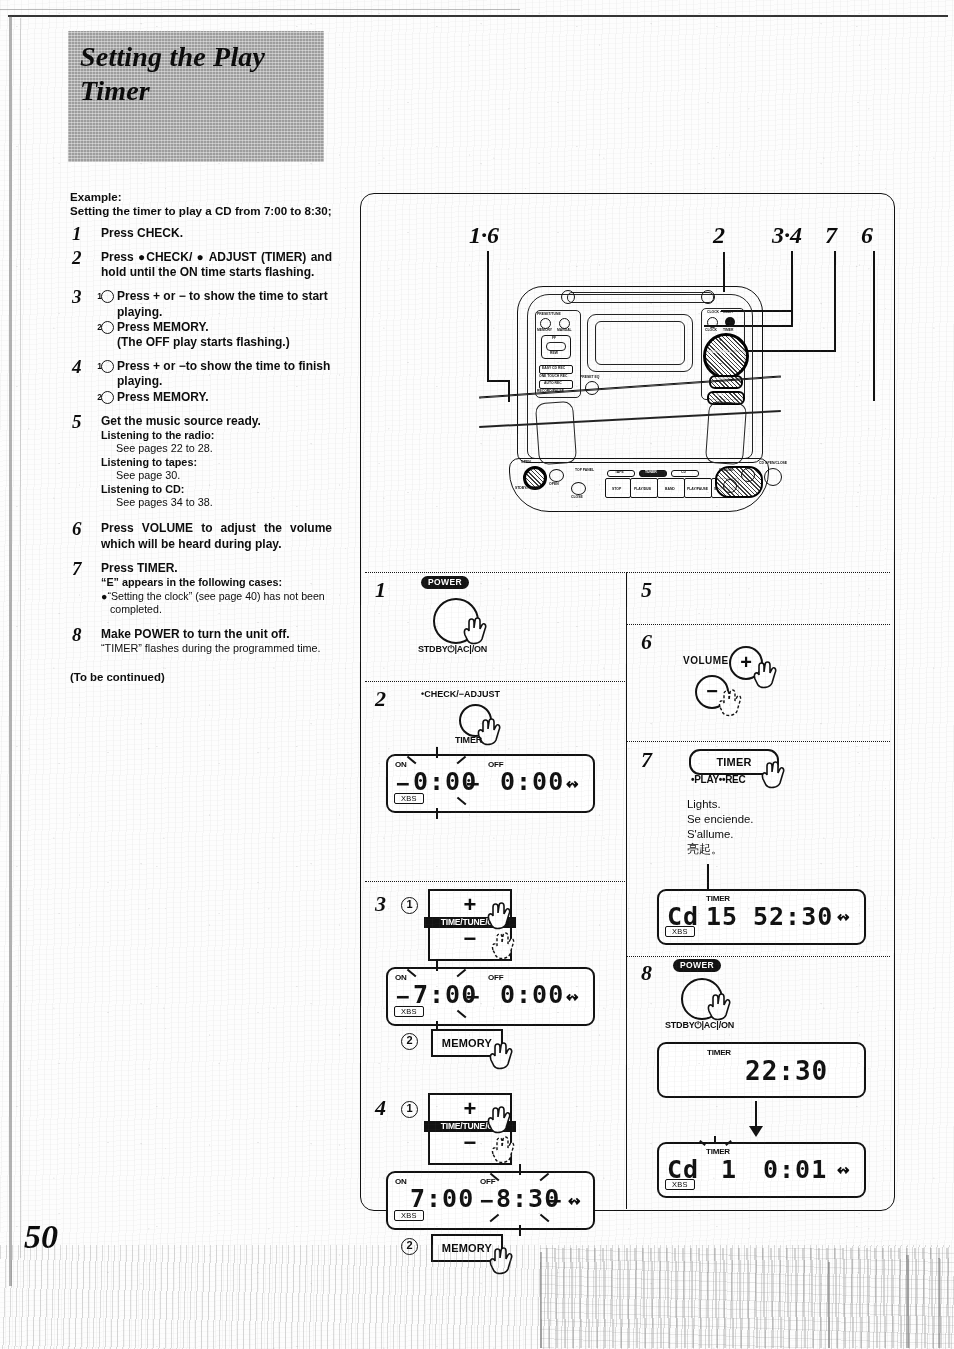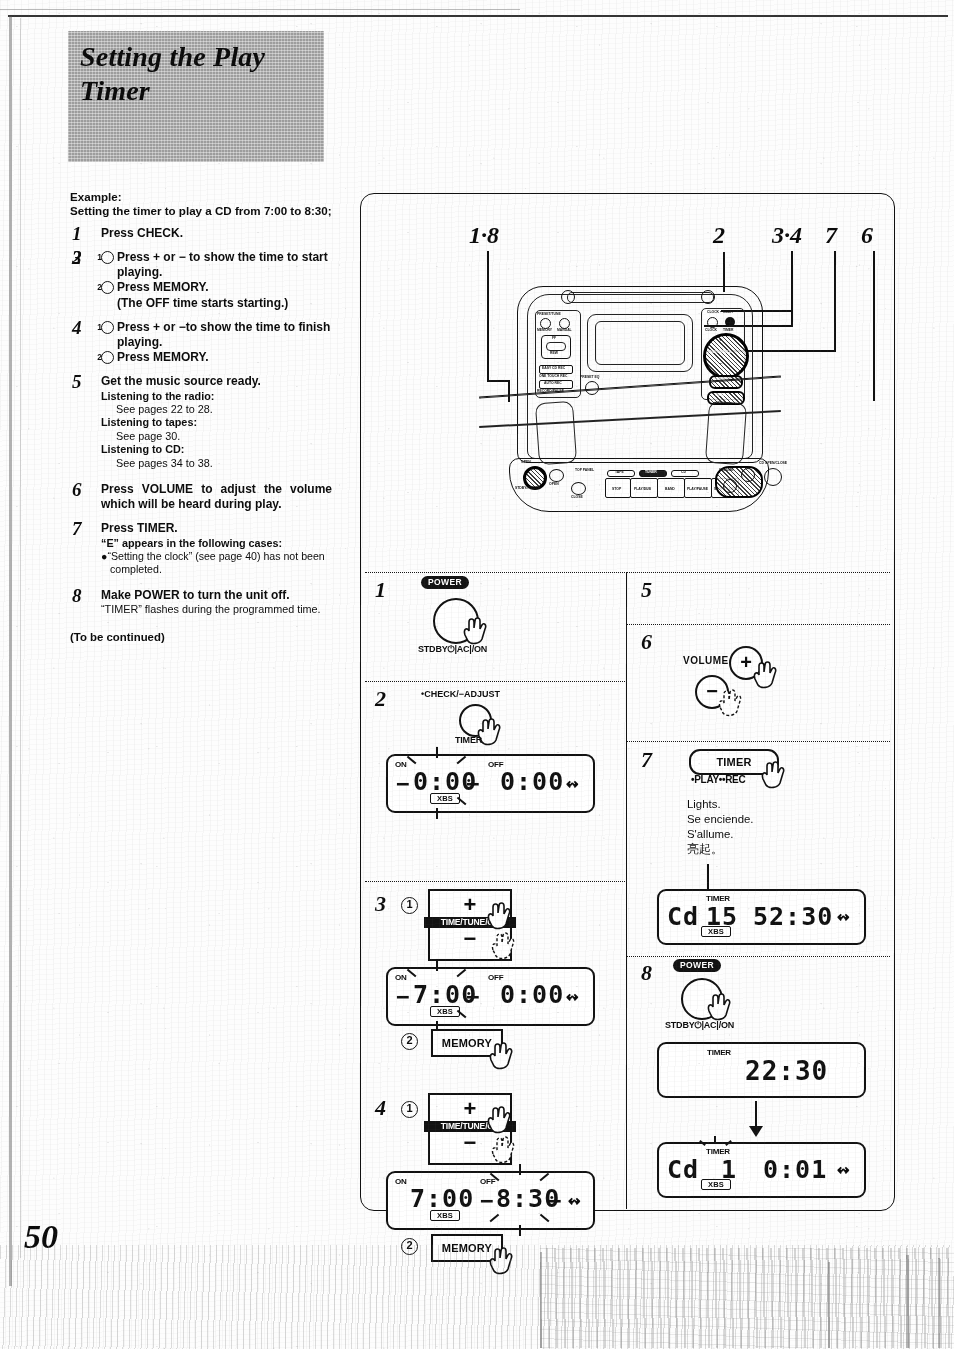--- a/index.html
+++ b/index.html
@@ -163,21 +163,21 @@
 
   
   .lcd{position:absolute;border:2px solid #111;border-radius:9px;background:#fff;}
   .seg{
     font-family:"DejaVu Sans Mono", monospace;font-weight:bold;
     letter-spacing:1px;color:#111;
   }
   .lcd-mini{position:absolute;font-size:8px;font-weight:bold;letter-spacing:-.2px;}
   .xbs{
     position:absolute;border:1.4px solid #111;border-radius:2px;
-    font-size:7.5px;font-weight:bold;padding:0 6px;line-height:9px;letter-spacing:.2px;margin-left:36px;
+    font-size:7.5px;font-weight:normal;padding:0 6px;line-height:9px;letter-spacing:.2px;
   }
   .arrow-gl{position:absolute;font-size:15px;font-weight:bold;line-height:1;}
   .flash{position:absolute;}
   .flash i{position:absolute;background:#111;display:block;}
 
   .txt-block{position:absolute;font-size:11.4px;line-height:15px;}
   .cjk{font-family:"DejaVu Sans", sans-serif;font-size:12px;}
   .down-arrow{position:absolute;width:2.4px;background:#111;}
   .down-arrow::after{
     content:"";position:absolute;left:-6px;bottom:-10px;width:0;height:0;
@@ -206,31 +206,32 @@
     <div class="example-head">Example:</div>
     <div class="example-sub">Setting the timer to play a CD from 7:00 to 8:30;</div>
 
     <div class="step">
       <div class="step-num">1</div>
       <div class="step-main nojust">Press CHECK.</div>
     </div>
 
     <div class="step">
       <div class="step-num">2</div>
+      <div class="step-main">Press ●CHECK/ ● ADJUST (TIMER) and hold until the ON time starts flashing.</div>
     </div>
 
     <div class="step">
       <div class="step-num">3</div>
       <div class="sub">
         <span class="circ">1</span><span>Press + or − to show the time to start playing.</span>
       </div>
       <div class="sub">
         <span class="circ">2</span><span>Press MEMORY.</span>
       </div>
-      <div class="sub2">(The OFF time starts starting.)</div>
+      <div class="sub2">(The OFF play starts flashing.)</div>
     </div>
 
     <div class="step">
       <div class="step-num">4</div>
       <div class="sub">
         <span class="circ">1</span><span>Press + or −to show the time to finish playing.</span>
       </div>
       <div class="sub">
         <span class="circ">2</span><span>Press MEMORY.</span>
       </div>
@@ -265,21 +266,21 @@
       <div class="subnote">“TIMER” flashes during the programmed time.</div>
     </div>
 
     <div class="tbc">(To be continued)</div>
   </div>
 
   <div id="page-number">50</div>
 
   <div id="right-panel">
 
-    <div class="callout-num" style="left:108px;top:28px;">1·8</div>
+    <div class="callout-num" style="left:108px;top:28px;">1·6</div>
     <div class="callout-num" style="left:352px;top:28px;">2</div>
     <div class="callout-num" style="left:411px;top:28px;">3·4</div>
     <div class="callout-num" style="left:464px;top:28px;">7</div>
     <div class="callout-num" style="left:500px;top:28px;">6</div>
 
     <div class="lead-line" style="left:126px;top:57px;width:2px;height:131px;"></div>
     <div class="lead-line" style="left:126px;top:186px;width:23px;height:2px;"></div>
     <div class="lead-line" style="left:147px;top:186px;width:2px;height:22px;"></div>
 
     <div class="lead-line" style="left:362px;top:58px;width:2px;height:40px;"></div>

